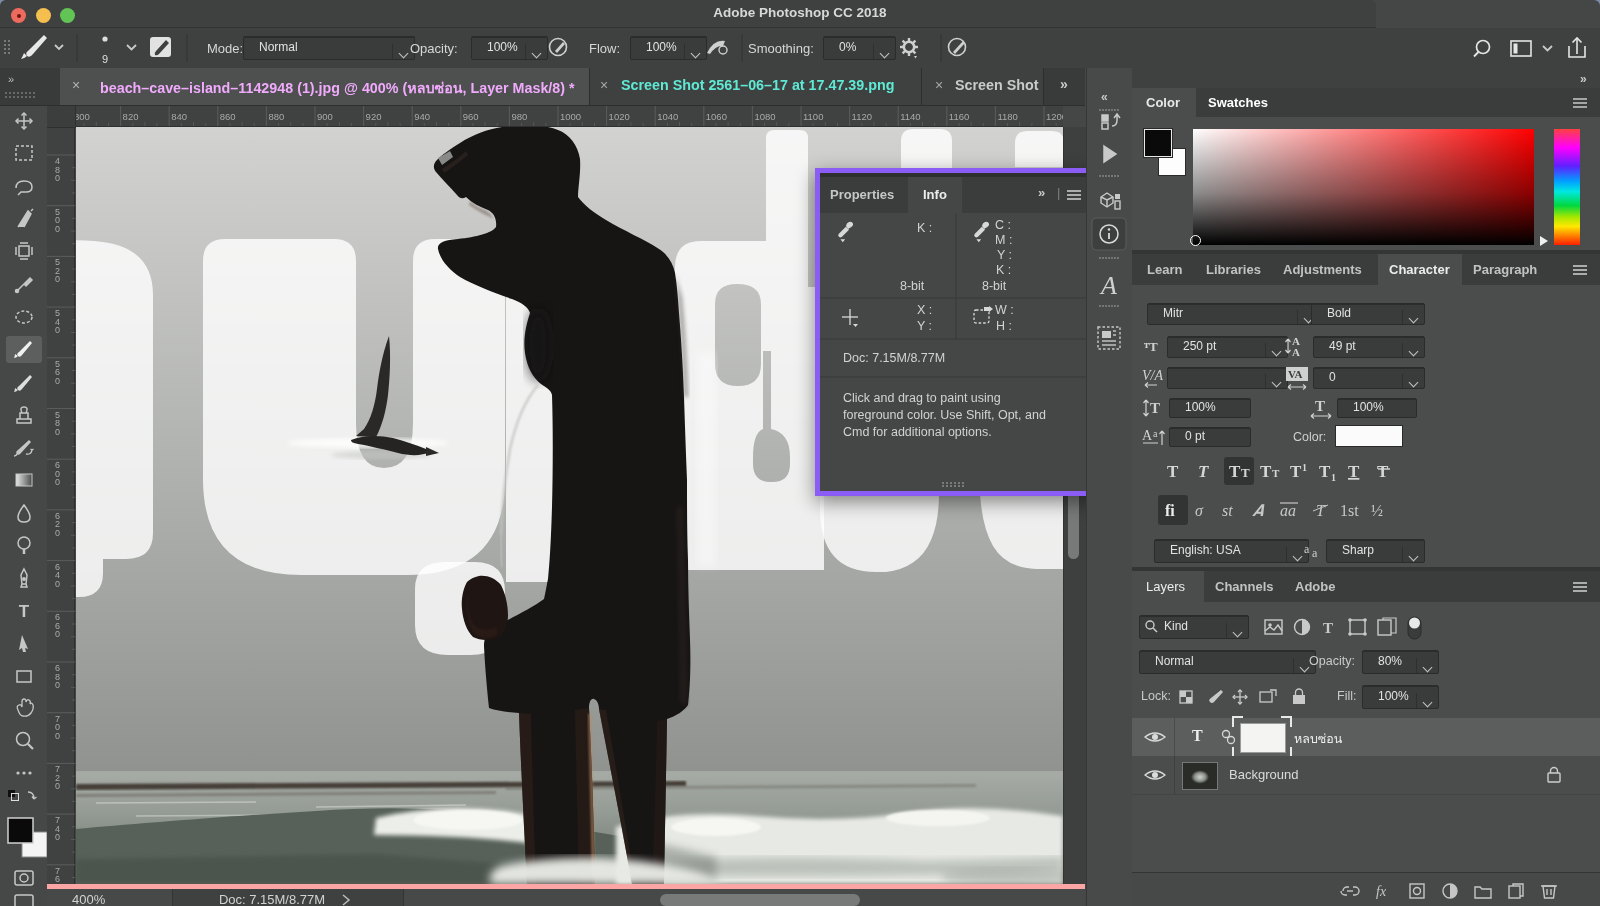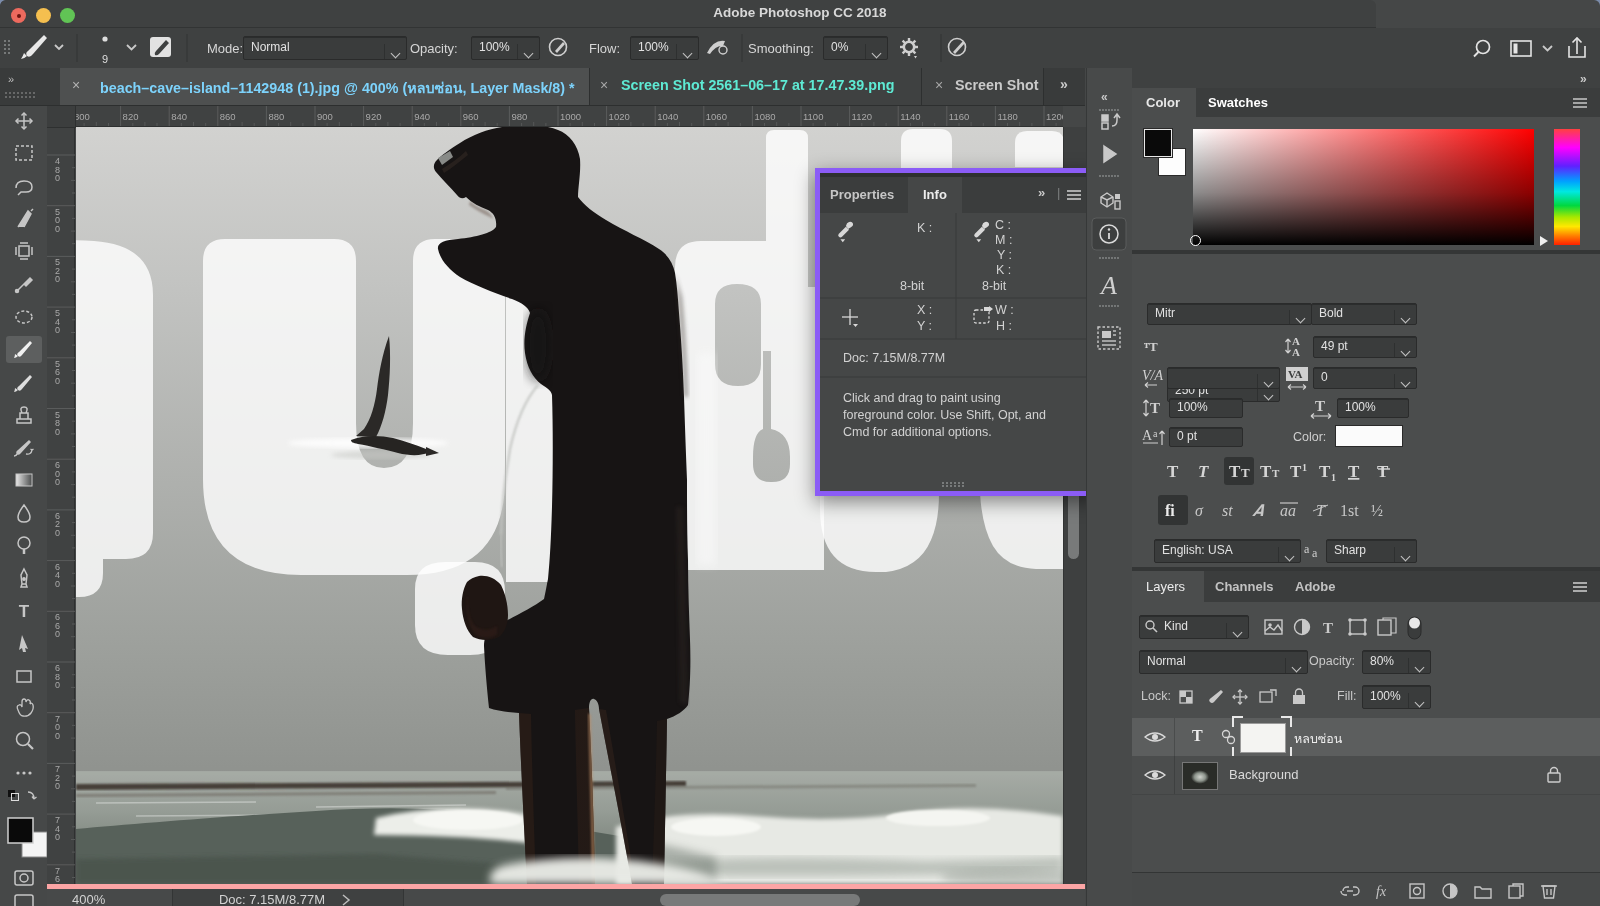--- a/index.html
+++ b/index.html
@@ -1,19 +1,19 @@
 <!DOCTYPE html>
 <html><head>
 <meta charset="utf-8">
 <style>
 html,body{margin:0;padding:0;background:#7b8cab;}
 #app{position:relative;width:1600px;height:906px;overflow:hidden;font-family:"Liberation Sans",sans-serif;background:#454747;border-radius:6px 6px 0 0;}
 .abs{position:absolute;}
 .txt{color:#d6d6d6;font-size:12px;white-space:nowrap;}
-.dd{position:absolute;background:#3a3c3c;border:1px solid #2a2b2b;border-radius:2px;color:#e2e2e2;font-size:12px;line-height:20px;padding-left:7px;box-shadow:inset 0 1px 0 rgba(0,0,0,.25);}
+.dd{position:absolute;background:#3a3c3c;border:1px solid #2a2b2b;border-radius:2px;color:#e2e2e2;font-size:12px;line-height:20px;padding-left:15px;box-shadow:inset 0 1px 0 rgba(0,0,0,.25);}
 .dd .ch{position:absolute;right:0;top:0;bottom:0;width:21px;border-left:1px solid #2e3030;text-align:center;}
 .dd .ch .chev{margin-top:0;}
 .chev{display:inline-block;width:6px;height:6px;border-left:1.5px solid #c4c4c4;border-bottom:1.5px solid #c4c4c4;transform:rotate(-45deg);margin-bottom:1px;}
 svg{display:block;}
 </style>
 </head>
 <body>
 <div id="app">
 <div class="abs" style="left:0;top:0;width:1376px;height:27px;background:#3f4141;border-radius:6px 6px 0 0;border-bottom:1px solid #323434;">
   <div class="abs" style="left:11px;top:8px;width:15px;height:15px;border-radius:50%;background:#ed6a5e;"></div>
@@ -113,21 +113,21 @@
           <circle cx="12" cy="7" r="1"></circle>
           <circle cx="16" cy="7" r="1"></circle>
           <circle cx="20" cy="7" r="1"></circle>
           <circle cx="24" cy="7" r="1"></circle>
           <circle cx="28" cy="7" r="1"></circle>
           <circle cx="32" cy="7" r="1"></circle>
         </g>
       </svg>
   <div class="abs" style="left:60px;top:0;width:529px;height:37px;background:#4e5050;border-right:1px solid #2d2f2f;">
     <span class="abs" style="left:12px;top:9px;color:#b3b3b3;font-size:14px;">×</span>
-    <span class="abs" style="left:40px;top:9px;color:#7dd3fc;font-size:14.3px;font-weight:bold;">beach–cave–island–1142948 (1).jpg @ 400% (หลบซ่อน, Layer Mask/8) *</span>
+    <span class="abs" style="left:40px;top:9px;color:#f0abfc;font-size:14.3px;font-weight:bold;">beach–cave–island–1142948 (1).jpg @ 400% (หลบซ่อน, Layer Mask/8) *</span>
   </div>
   <div class="abs" style="left:590px;top:0;width:331px;height:37px;background:#3f4141;border-right:1px solid #2d2f2f;">
     <span class="abs" style="left:10px;top:9px;color:#a8a8a8;font-size:14px;">×</span>
     <span class="abs" style="left:31px;top:9px;color:#5eead4;font-size:14.3px;font-weight:bold;">Screen Shot 2561–06–17 at 17.47.39.png</span>
   </div>
   <div class="abs" style="left:922px;top:0;width:121px;height:37px;background:#3f4141;border-right:1px solid #2d2f2f;overflow:hidden;">
     <span class="abs" style="left:13px;top:9px;color:#a8a8a8;font-size:14px;">×</span>
     <span class="abs" style="left:33px;top:9px;color:#cacaca;font-size:14.3px;font-weight:bold;">Screen Shot</span>
   </div>
   <span class="abs" style="left:1060px;top:8px;color:#c9c9c9;font-size:14px;font-weight:bold;">»</span>
@@ -766,27 +766,42 @@
     <div class="abs" style="left:12px;top:12px;width:26px;height:26px;background:#0a0a0a;border:1px solid #e8e8e8;outline:1px solid #2a2a2a;"></div>
     <div class="abs" style="left:61px;top:12px;width:341px;height:116px;background:linear-gradient(to bottom,rgba(0,0,0,0) 0%,rgba(0,0,0,.45) 55%,#000 100%),linear-gradient(to right,#ffffff,#ff0000);"></div>
     <div class="abs" style="left:58px;top:118px;width:9px;height:9px;border:1.5px solid #fff;border-radius:50%;"></div>
     <svg class="abs" style="left:406px;top:118px" width="12" height="12">
           <path d="M2 1 L10 6 L2 11 Z" fill="#f0f0f0"></path>
         </svg>
     <div class="abs" style="left:422px;top:12px;width:26px;height:116px;background:linear-gradient(to bottom,#ff4040 0%,#ff00ff 16%,#6020ff 32%,#00a0ff 45%,#00e8e0 54%,#00d840 66%,#a8e800 76%,#ffe800 84%,#ff8000 92%,#ff2000 100%);"></div>
   </div>
   <div class="abs" style="left:0;top:182px;width:468px;height:4px;background:#343636;"></div>
 
+  <div class="abs" style="left:0;top:186px;width:468px;height:31px;background:#3b3d3d;">
+    <div class="abs" style="left:246px;top:0;width:84px;height:31px;background:#4b4d4d;"></div>
+    <span class="abs" style="left:15px;top:8px;color:#c2c2c2;font-size:13px;font-weight:bold;">Learn</span>
+    <span class="abs" style="left:74px;top:8px;color:#c2c2c2;font-size:13px;font-weight:bold;">Libraries</span>
+    <span class="abs" style="left:151px;top:8px;color:#c2c2c2;font-size:13px;font-weight:bold;">Adjustments</span>
+    <span class="abs" style="left:257px;top:8px;color:#ececec;font-size:13px;font-weight:bold;">Character</span>
+    <span class="abs" style="left:341px;top:8px;color:#c2c2c2;font-size:13px;font-weight:bold;">Paragraph</span>
+    <svg class="abs" style="left:440px;top:10px" width="18" height="12">
+          <g stroke="#c9c9c9" stroke-width="1.6">
+            <line x1="1" y1="2" x2="15" y2="2"></line>
+            <line x1="1" y1="6" x2="15" y2="6"></line>
+            <line x1="1" y1="10" x2="15" y2="10"></line>
+          </g>
+        </svg>
+  </div>
   <div class="abs" style="left:0;top:217px;width:468px;height:282px;background:#4b4d4d;">
     <div class="dd" style="left:15px;top:18px;width:156px;height:20px;line-height:18px;">Mitr<span class="ch" style="top:6px"><span class="chev"></span></span></div>
     <div class="dd" style="left:179px;top:18px;width:97px;height:20px;line-height:18px;">Bold<span class="ch" style="top:6px"><span class="chev"></span></span></div>
     <svg class="abs" style="left:10px;top:48px" width="26" height="24">
           <text x="2" y="18" font-size="13" fill="#d0d0d0" font-family="Liberation Serif" font-weight="bold">ᵀT</text>
         </svg>
-    <div class="dd" style="left:35px;top:51px;width:104px;height:20px;line-height:18px;margin-top:44px;">250 pt<span class="ch" style="top:6px"><span class="chev"></span></span></div>
+    <div class="dd" style="left:35px;top:51px;width:104px;height:20px;line-height:18px;">250 pt<span class="ch" style="top:6px"><span class="chev"></span></span></div>
     <svg class="abs" style="left:152px;top:48px" width="28" height="26">
           <g font-family="Liberation Serif" fill="#d0d0d0">
             <text x="8" y="12" font-size="11" font-weight="bold">A</text>
             <text x="8" y="23" font-size="11" font-weight="bold">A</text>
           </g>
           <path d="M4 6 v14 M4 6 l-2.5 3 M4 6 l2.5 3 M4 20 l-2.5 -3 M4 20 l2.5 -3" stroke="#d0d0d0" stroke-width="1.2" fill="none"></path>
         </svg>
     <div class="dd" style="left:181px;top:51px;width:95px;height:20px;line-height:18px;">49 pt<span class="ch" style="top:6px"><span class="chev"></span></span></div>
     <svg class="abs" style="left:10px;top:80px" width="26" height="24">
           <text x="0" y="15" font-size="14" fill="#d0d0d0" font-family="Liberation Serif" font-style="italic">V/A</text>

